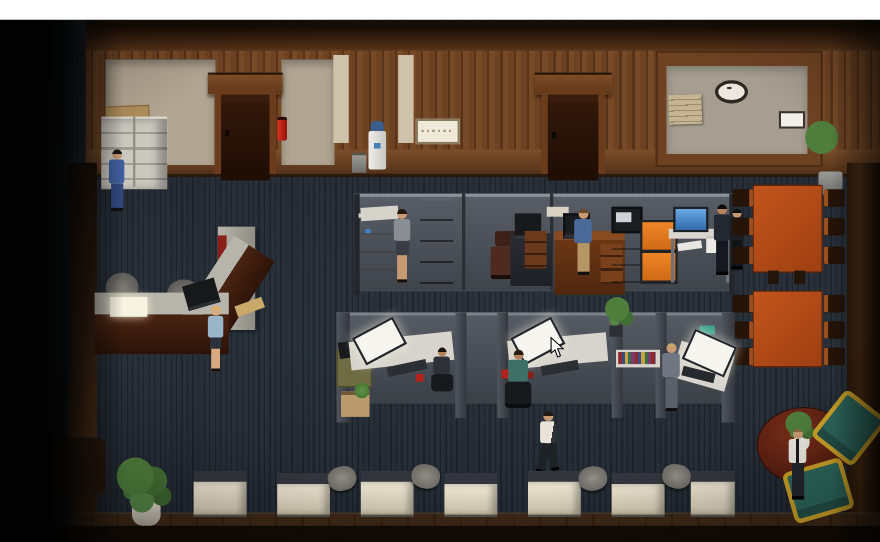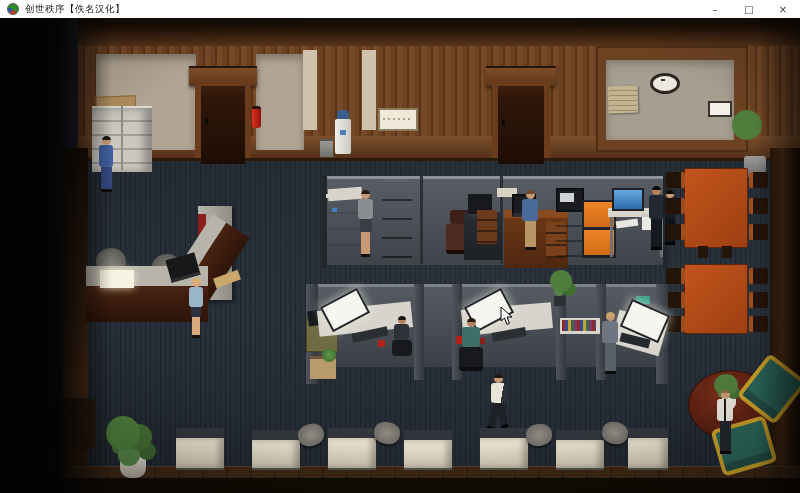--- a/index.html
+++ b/index.html
@@ -32,34 +32,20 @@
   .bdeskFront{background:linear-gradient(#ece5d2,#cfc6b0);border-bottom:2px solid #55524a;
               box-shadow:inset -5px 0 6px rgba(0,0,0,.28);}
   .ochair{background:radial-gradient(#908d85,#5f5d58);border-radius:45%;
           box-shadow:0 2px 2px rgba(0,0,0,.5);}
 </style>
 </head>
 <body>
 
 <div id="window">
 
-  <div id="titlebar">
-    <div class="appicon"></div>
-    <div class="title">创世秩序【佚名汉化】</div>
-    <div class="spacer"></div>
-    <div class="winbtn">
-        <span>–</span>
-      </div>
-    <div class="winbtn">
-        <span>□</span>
-      </div>
-    <div class="winbtn">
-        <span>×</span>
-      </div>
-  </div>
 
   <div id="game">
 
     <div class="a" style="left:78px;top:0;width:722px;height:10px;background:#150d06;"></div>
 
     <div class="a" style="left:78px;top:8px;width:722px;height:132px;
          background:repeating-linear-gradient(90deg,#6d4223 0 5px,#57331a 5px 7px,#774a27 7px 12px);"></div>
     <div class="a" style="left:78px;top:6px;width:722px;height:22px;background:linear-gradient(#160b04,#3a2110 55%,#583419);"></div>
     <div class="a" style="left:78px;top:118px;width:722px;height:22px;background:linear-gradient(#7c4e2a,#53321a);border-bottom:3px solid #2b190c;"></div>
 

